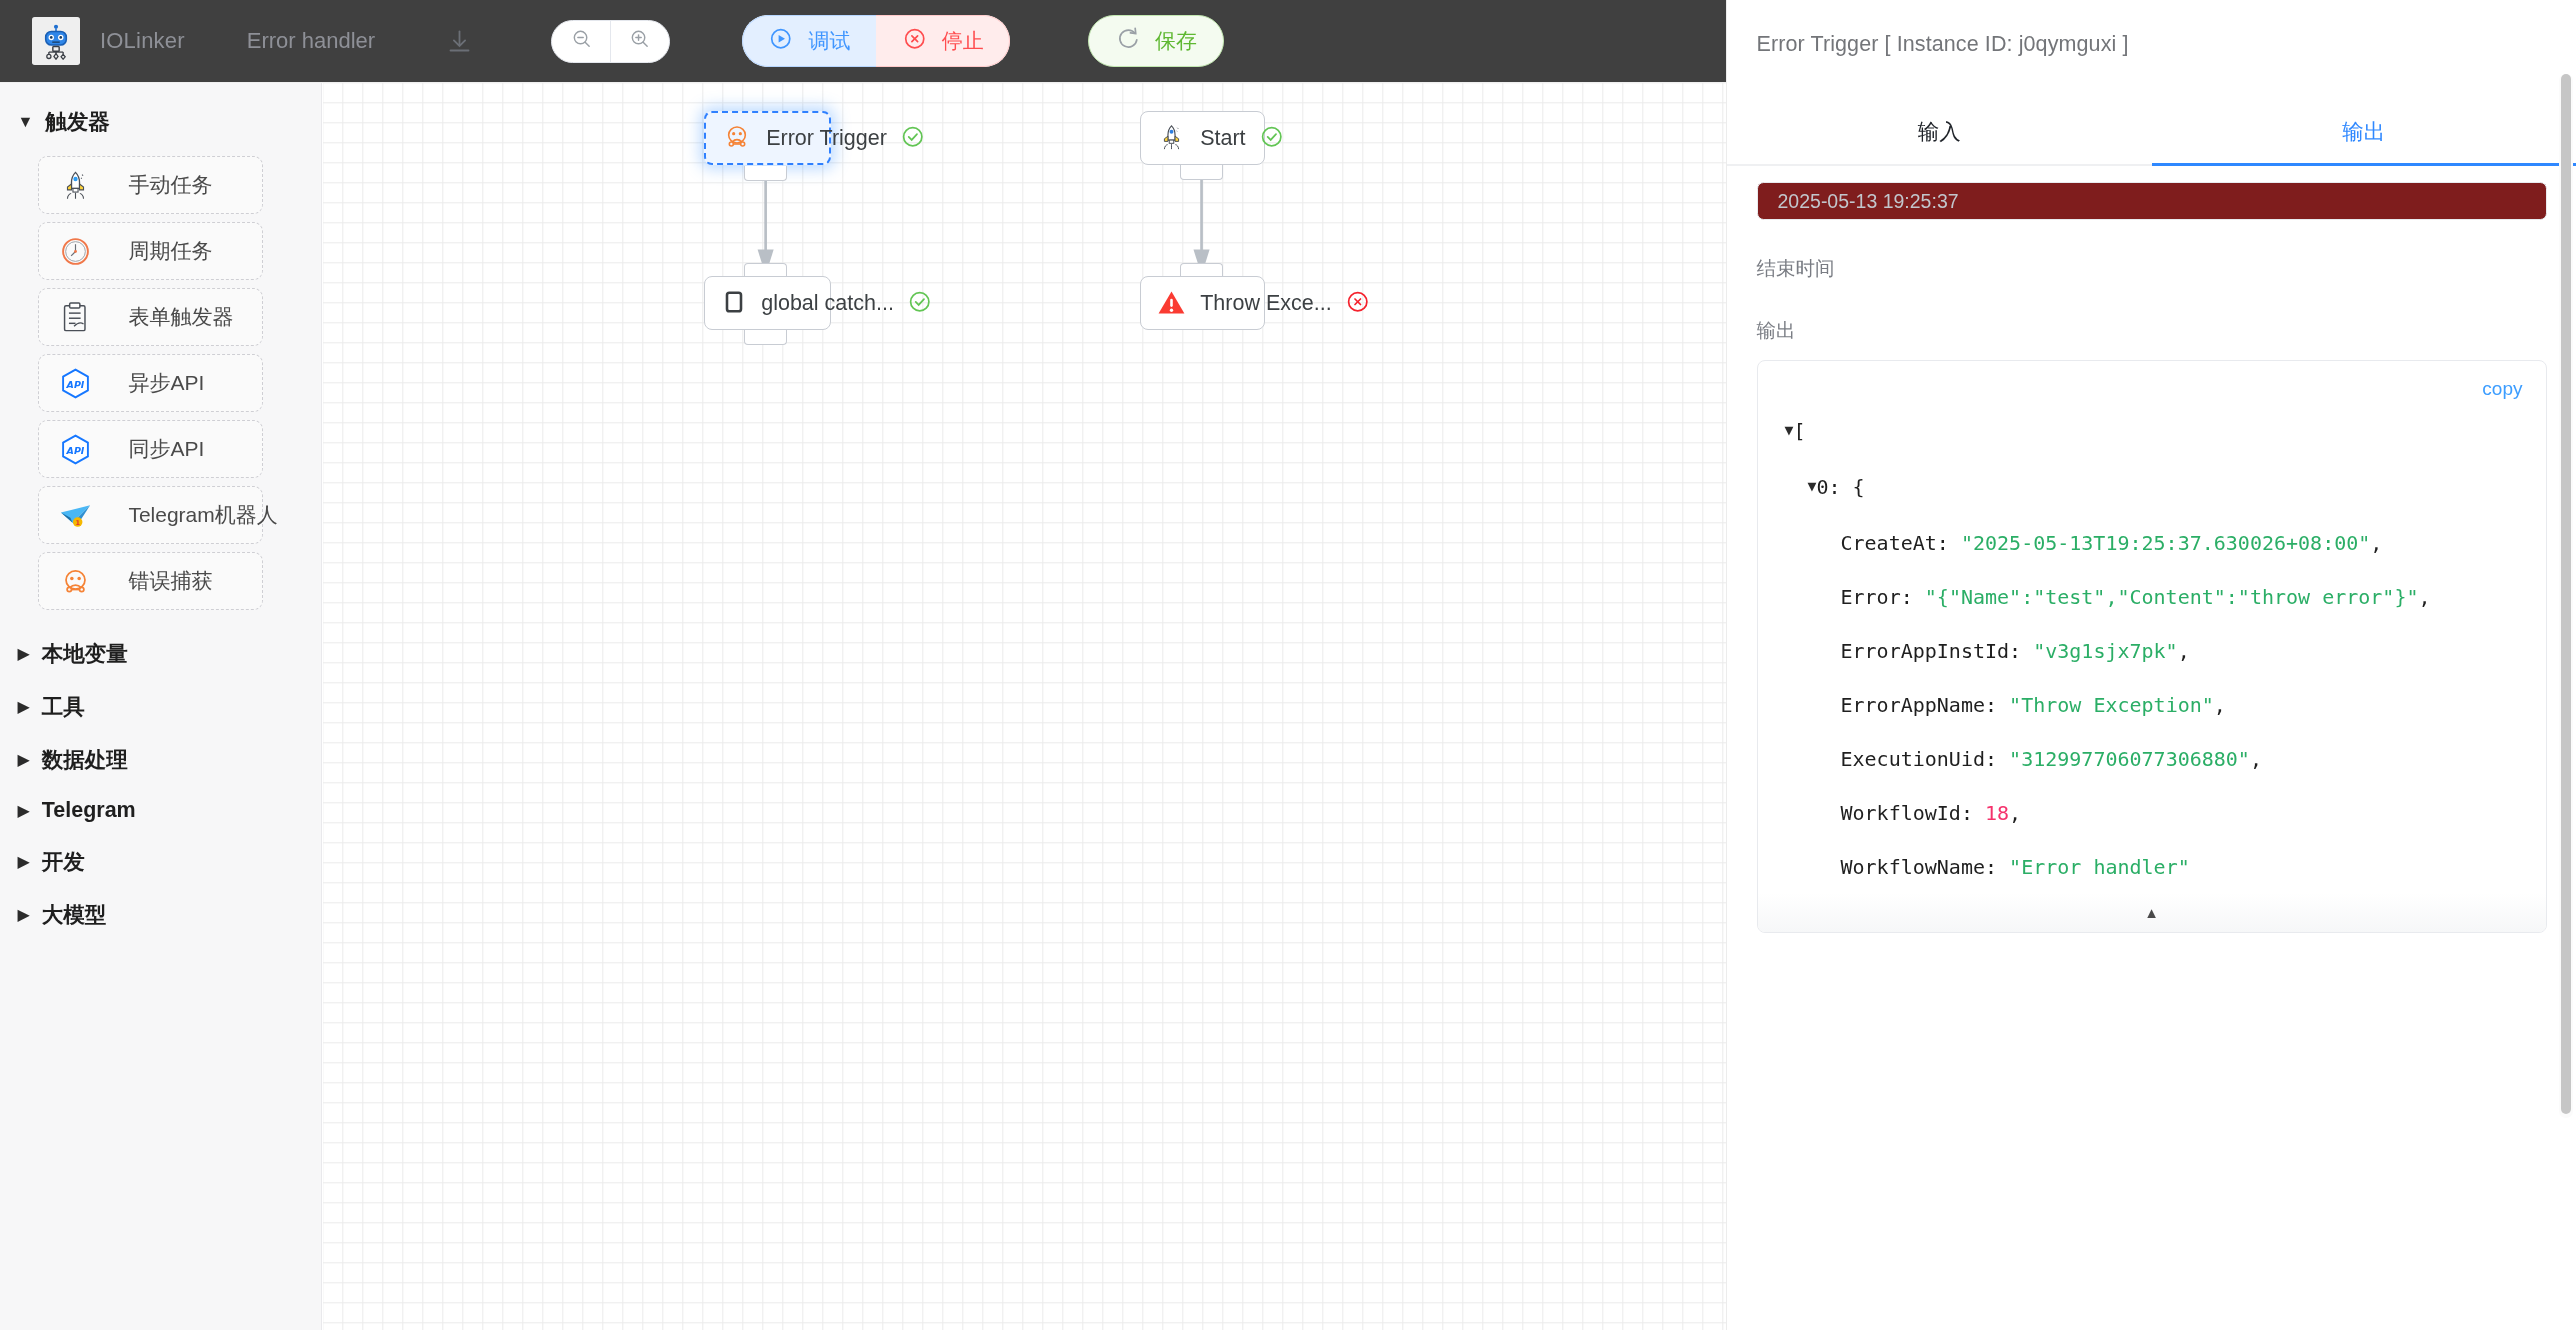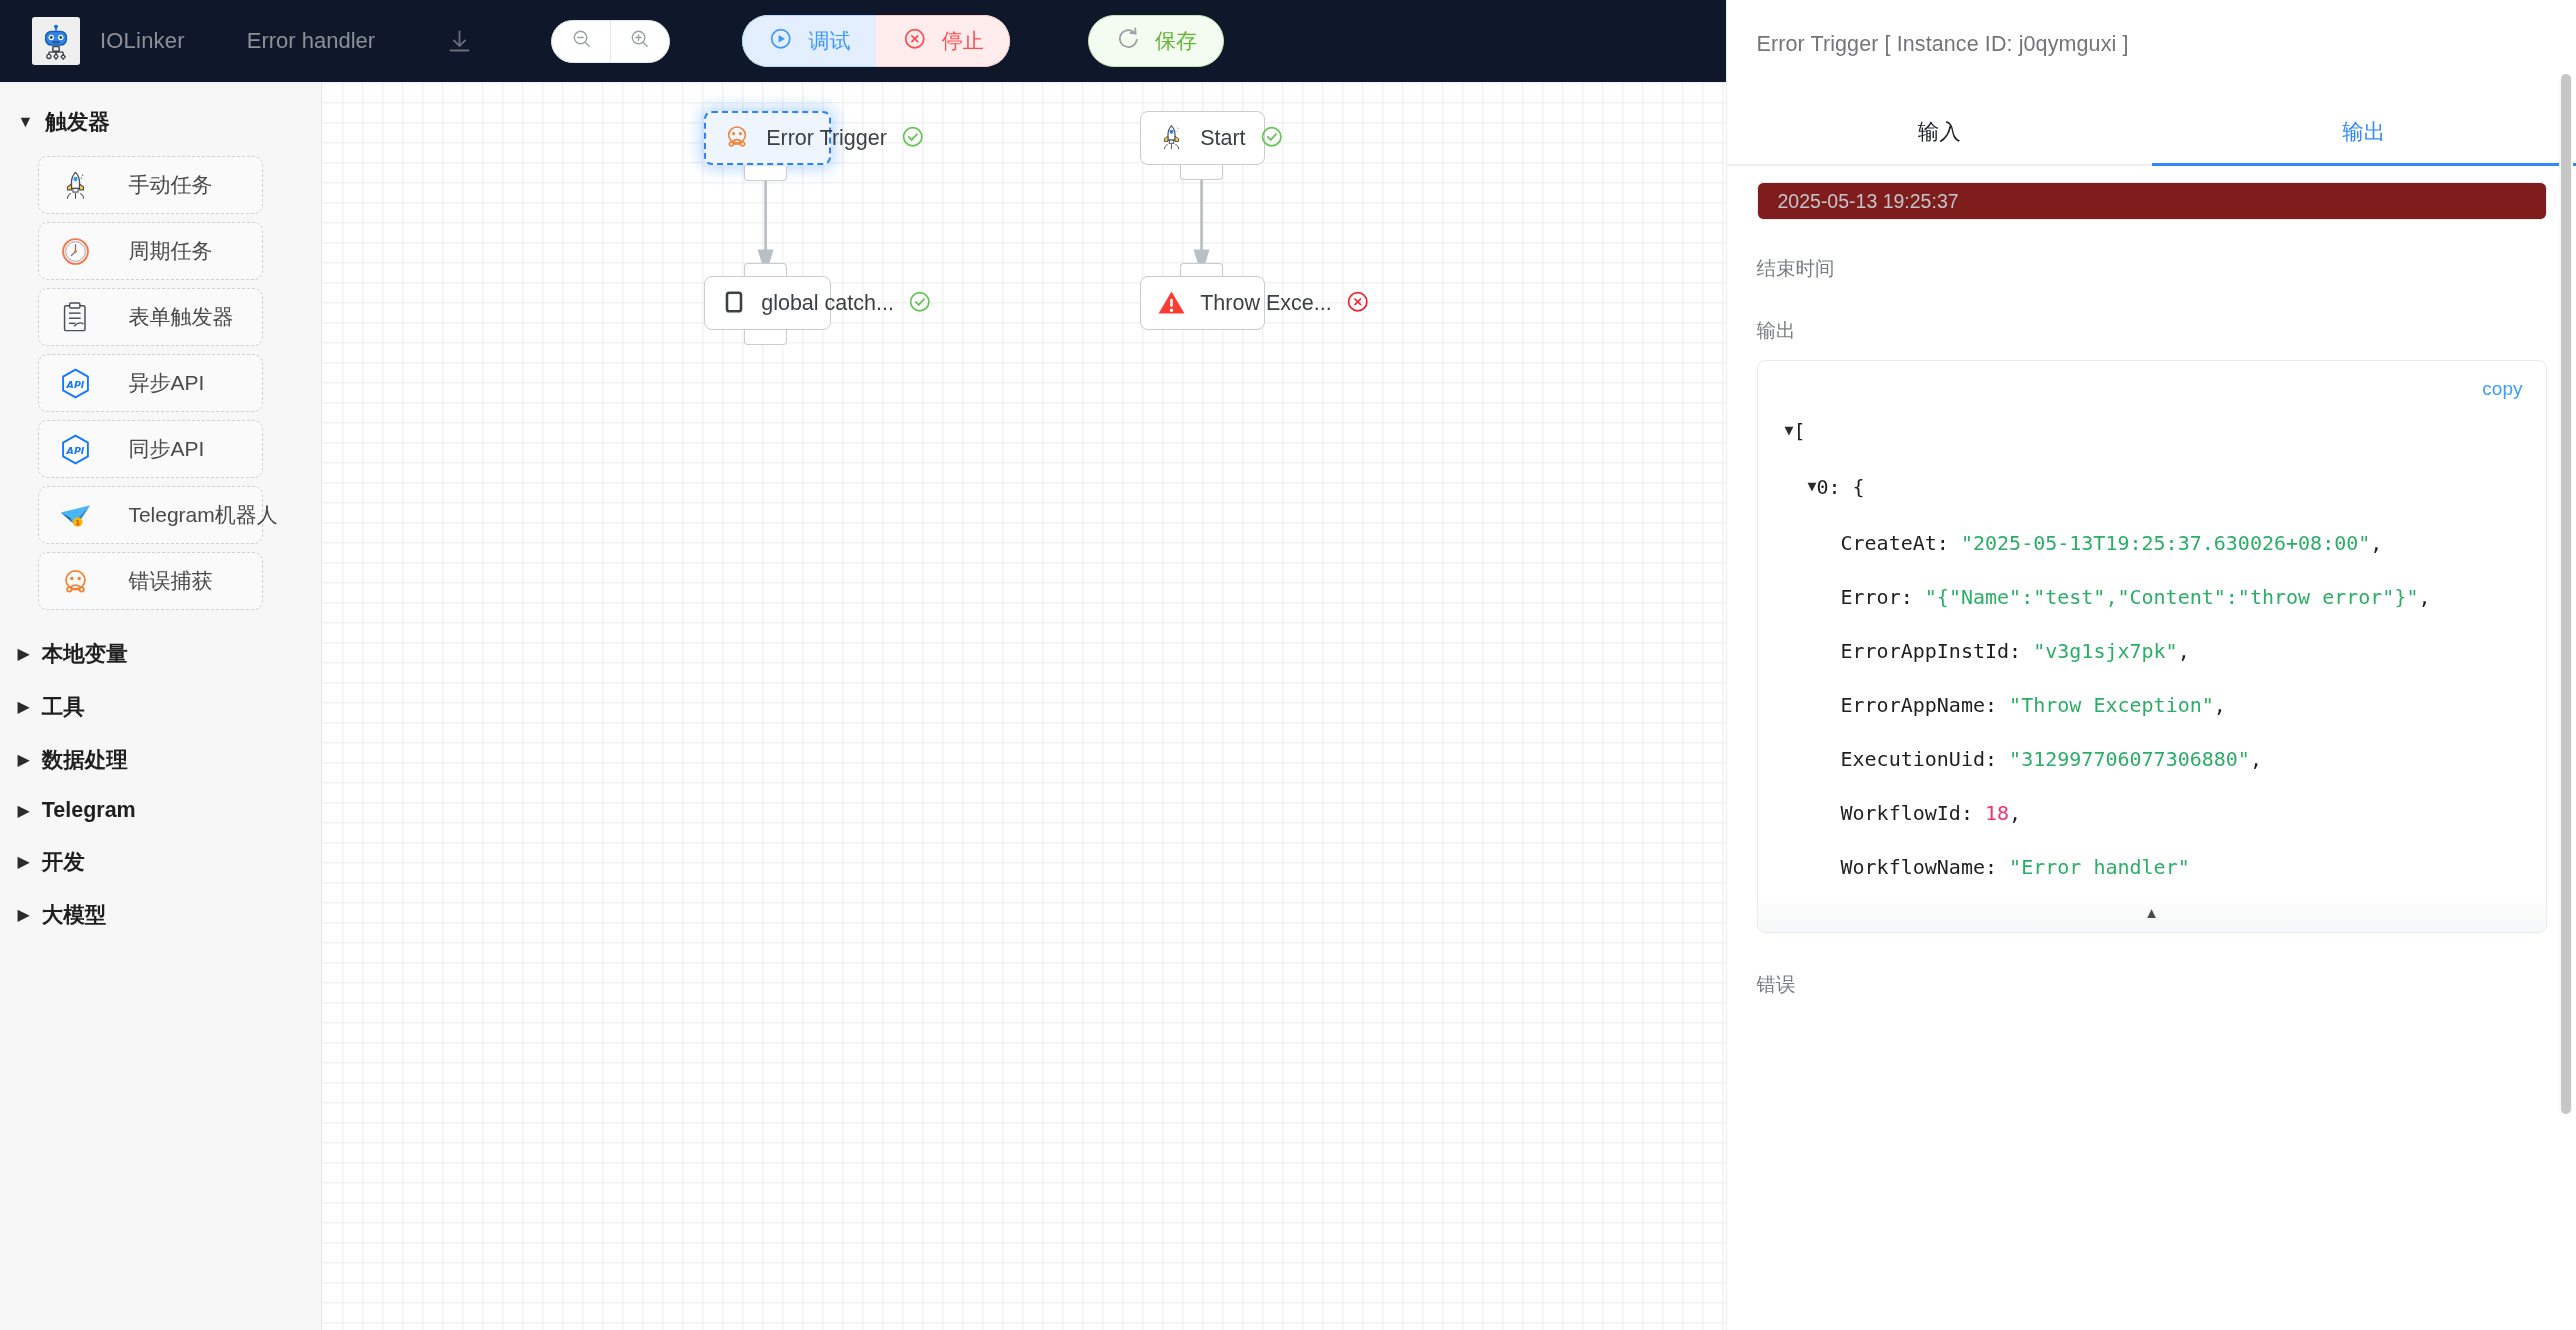--- a/index.html
+++ b/index.html
@@ -6,21 +6,21 @@
   html, body {
     width: 2576px; height: 1331px;
     font-family: "Liberation Sans", sans-serif;
     background: #ffffff;
     overflow: hidden;
   }
 
   
   #topbar {
     position: absolute; left: 0; top: 0; width: 2576px; height: 83px;
-    background: #0f172a;
+    background: #404040;
     display: flex; align-items: center;
     border-bottom: 0.7px solid #f0f0f0;
   }
   #brand { display: flex; align-items: center; margin-left: 32px; }
   #logo-box {
     width: 48px; height: 48px; background: #efefef; border-radius: 2.7px;
     display: flex; align-items: center; justify-content: center;
   }
   #brand-name {
     margin-left: 20px; font-size: 22px; color: #8e9097; letter-spacing: 0.2px;
@@ -553,19 +553,18 @@
       <div class="jline" style="padding-left:0px">
         <span>]</span>
       </div>
     </div>
 
     <div id="card-collapse">
       <span>▲</span>
     </div>
   </div>
 
-  <div id="error-label">错误</div>
 
   <div id="panel-scrollbar">
     <div id="panel-thumb"></div>
   </div>
 </div>
 
 
 </body></html>

